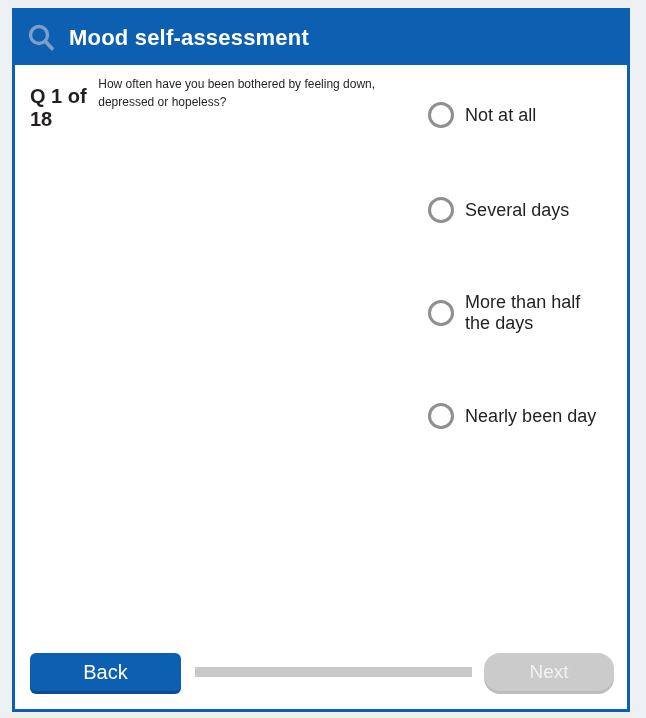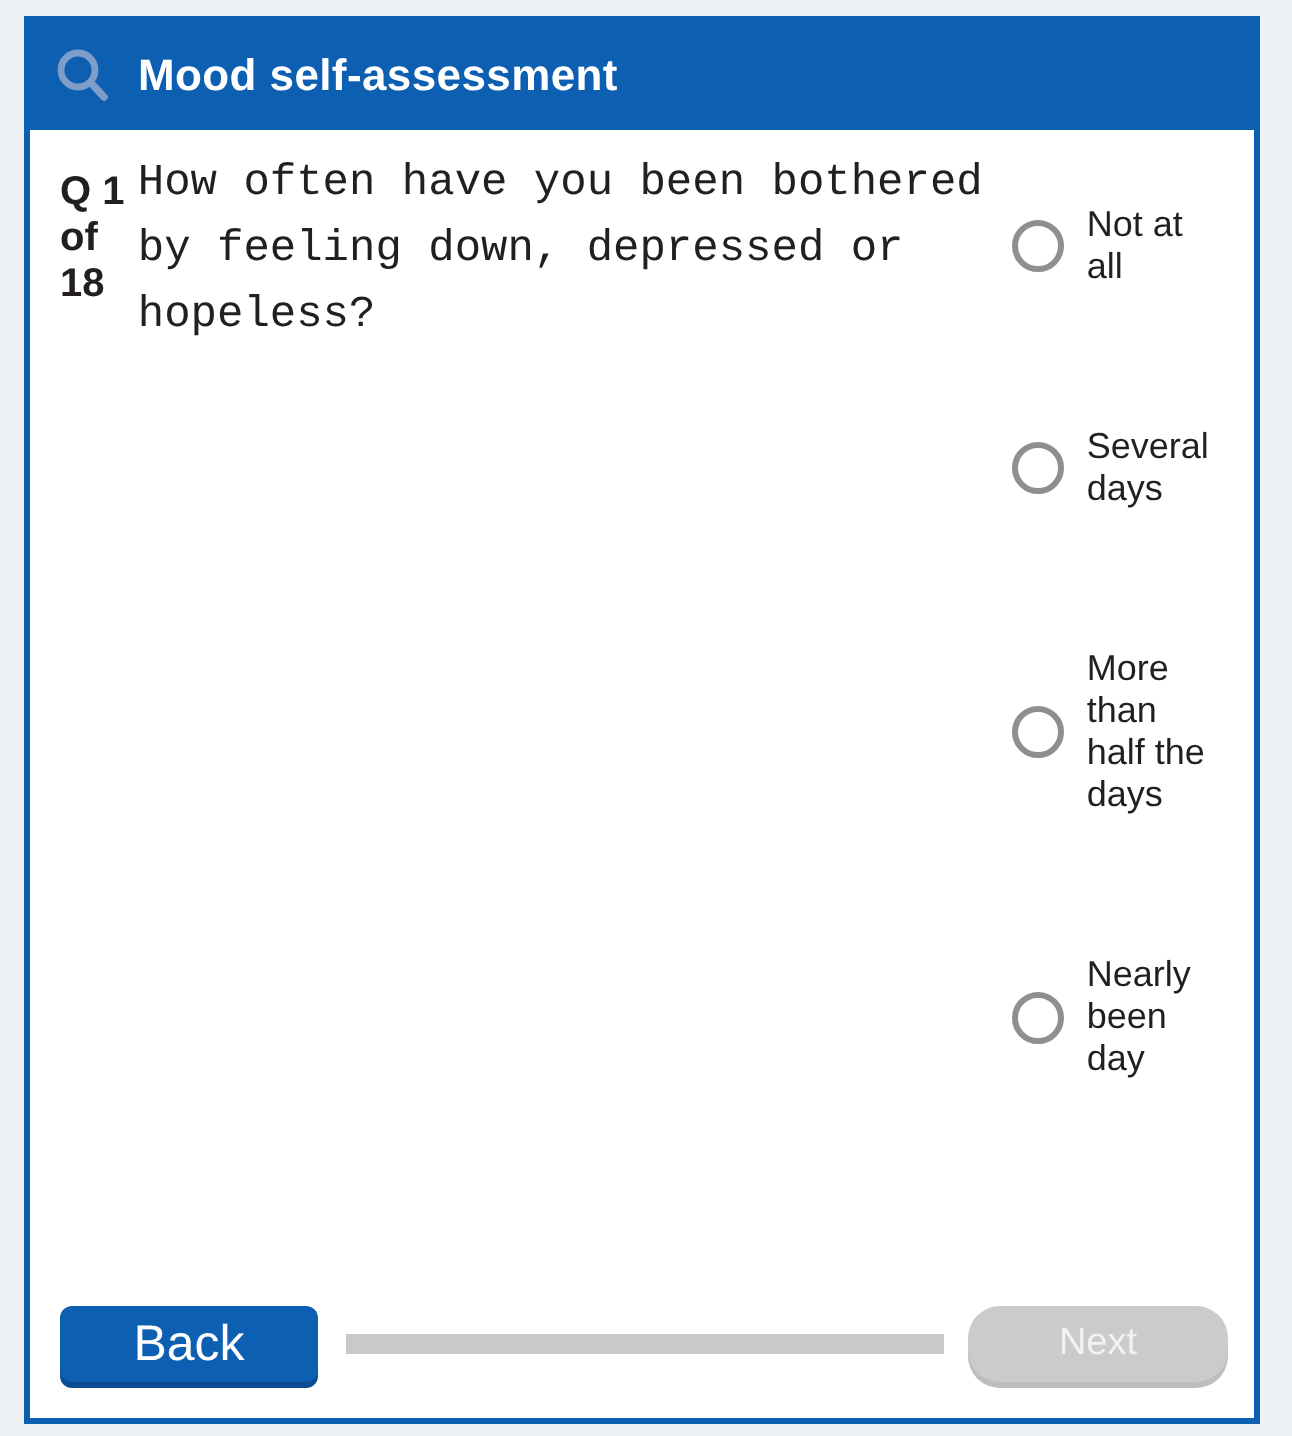--- a/index.html
+++ b/index.html
@@ -43,24 +43,23 @@
     display: flex;
     flex-direction: row;
   }
   .counter {
     margin-top: 20px;
     font-size: 20px;
     font-weight: 700;
   }
   .question {
     margin-top: 10px;
-    font-size: 22px;
+    font-size: 12px;
     line-height: 1.5;
     max-width: 568px;
-    font-family: Liberation Mono, monospace;
   }
   .divider {
     margin-top: 24px;
     border-top: 2px solid #cfd4d8;
   }
   .options {
     margin-top: 37px;
   }
   .option {
     display: flex;
@@ -84,24 +83,24 @@
     display: flex;
     align-items: center;
     padding: 0 13px 18px 15px;
   }
   button {
     font-family: "Liberation Sans", sans-serif;
     border: none;
     cursor: pointer;
   }
   .btn-back {
-    width: 129px; height: 38px;
+    width: 151px; height: 38px;
     background: #0d5fb2;
     color: #ffffff;
-    font-size: 25px;
+    font-size: 20px;
     border-radius: 6px;
     box-shadow: 0 3px 0 #0a4d92;
   }
   .progress-track {
     flex: 1 1 auto;
     height: 10px;
     background: #c9c9c9;
     margin: 0 12px 0 14px;
     position: relative;
   }

